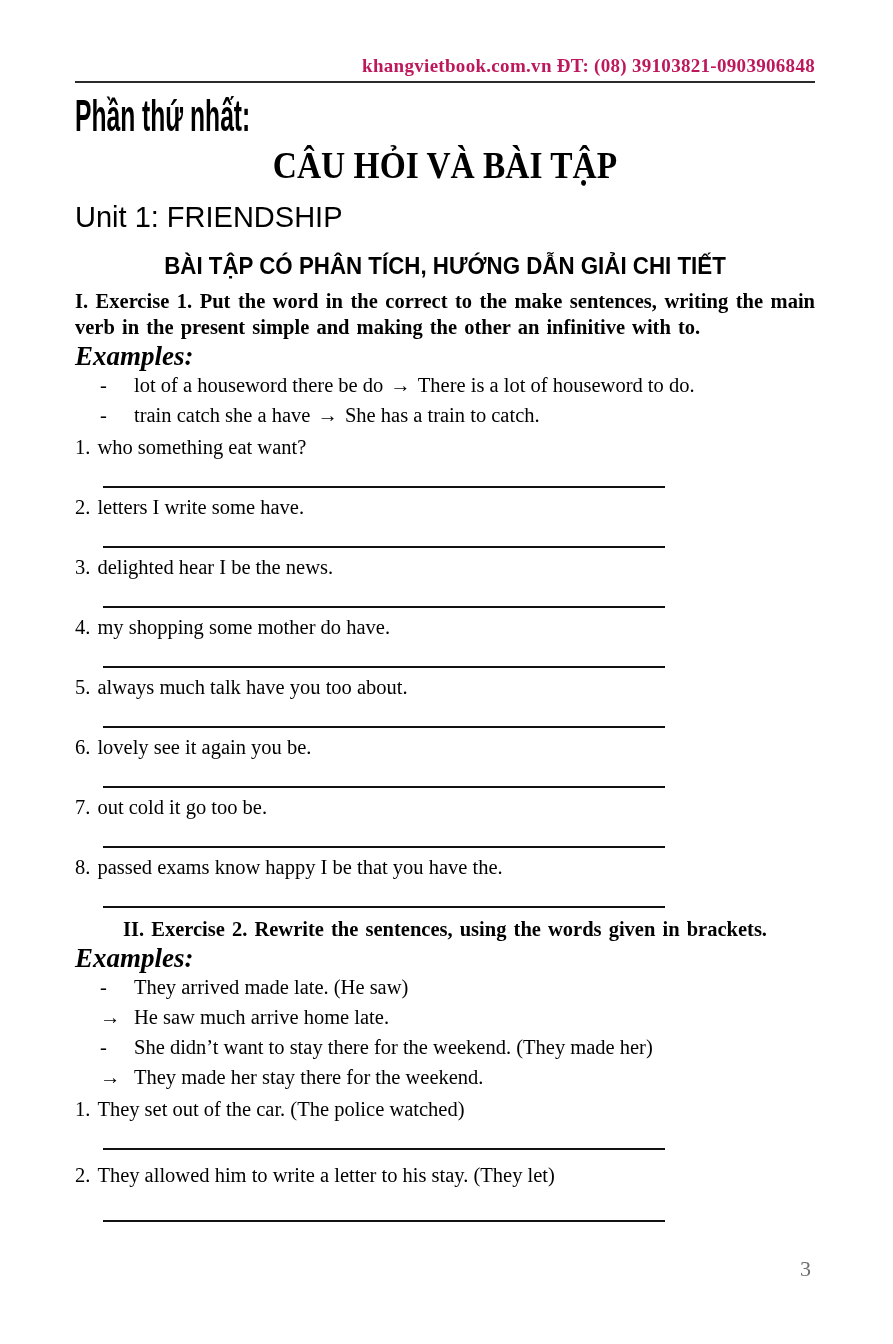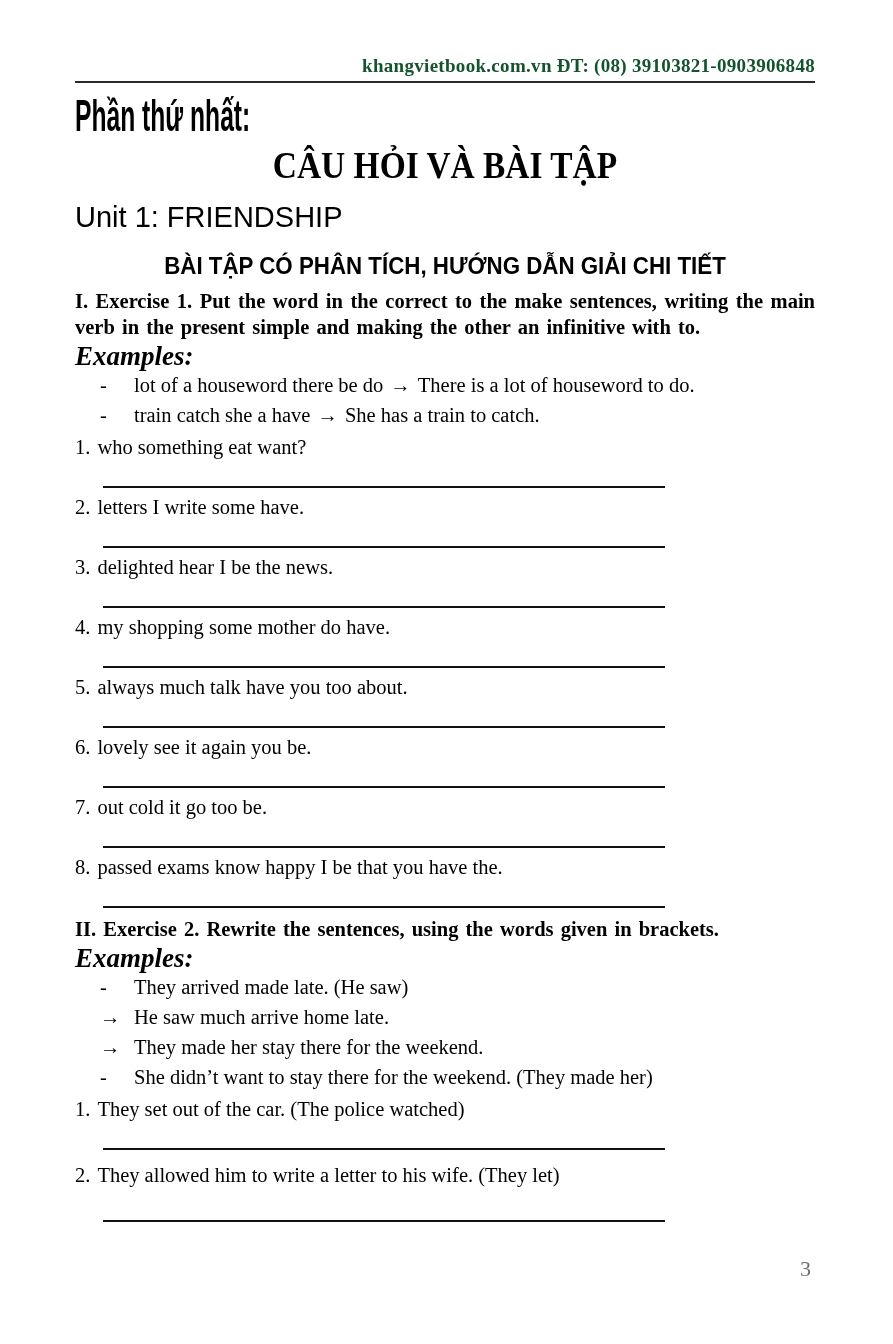--- a/index.html
+++ b/index.html
@@ -14,21 +14,21 @@
     padding: 55px 78px 0 75px;
     overflow: hidden;
   }
 
   
   .header-text {
     text-align: right;
     font-size: 19px;
     line-height: 22px;
     font-weight: bold;
-    color: #14532d;
+    color: #be185d;
     letter-spacing: 0.3px;
   }
   .header-rule {
     border-bottom: 2px solid #2a2a2a;
     margin-top: 4px;
   }
 
   
   .part-label {
     margin-top: 10px;
@@ -189,42 +189,42 @@
   <div class="q-item after-line">
     <span class="item-number">7.</span><span>out cold it go too be.</span>
   </div>
   <div class="answer-line"></div>
 
   <div class="q-item after-line">
     <span class="item-number">8.</span><span>passed exams know happy I be that you have the.</span>
   </div>
   <div class="answer-line"></div>
 
-  <p class="ex-heading" style="text-align:left; margin-top:8px;">II. Exercise 2. Rewrite the sentences, using the words given in brackets.</p>
+  <p class="ex-heading" style="text-align:center; margin-top:8px;">II. Exercise 2. Rewrite the sentences, using the words given in brackets.</p>
 
   <p class="examples-label">Examples:</p>
 
   <div class="ex-row">
     <span class="sym">-</span><span>They arrived made late. (He saw)</span>
   </div>
   <div class="ex-row">
     <span class="sym">→</span><span>He saw much arrive home late.</span>
   </div>
   <div class="ex-row">
+    <span class="sym">-</span><span>She didn’t want to stay there for the weekend. (They made her)</span>
+  </div>
+  <div class="ex-row">
     <span class="sym">→</span><span>They made her stay there for the weekend.</span>
-  </div>
-  <div class="ex-row">
-    <span class="sym">-</span><span>She didn’t want to stay there for the weekend. (They made her)</span>
   </div>
 
   <div class="q-item ex2-item-1">
     <span class="item-number">1.</span><span>They set out of the car. (The police watched)</span>
   </div>
   <div class="answer-line"></div>
 
   <div class="q-item ex2-item-2">
-    <span class="item-number">2.</span><span>They allowed him to write a letter to his wife. (They let)</span>
+    <span class="item-number">2.</span><span>They allowed him to write a letter to his stay. (They let)</span>
   </div>
   <div class="answer-line tall"></div>
 
   <div class="page-number">3</div>
 
 </div>
 
 </body></html>

